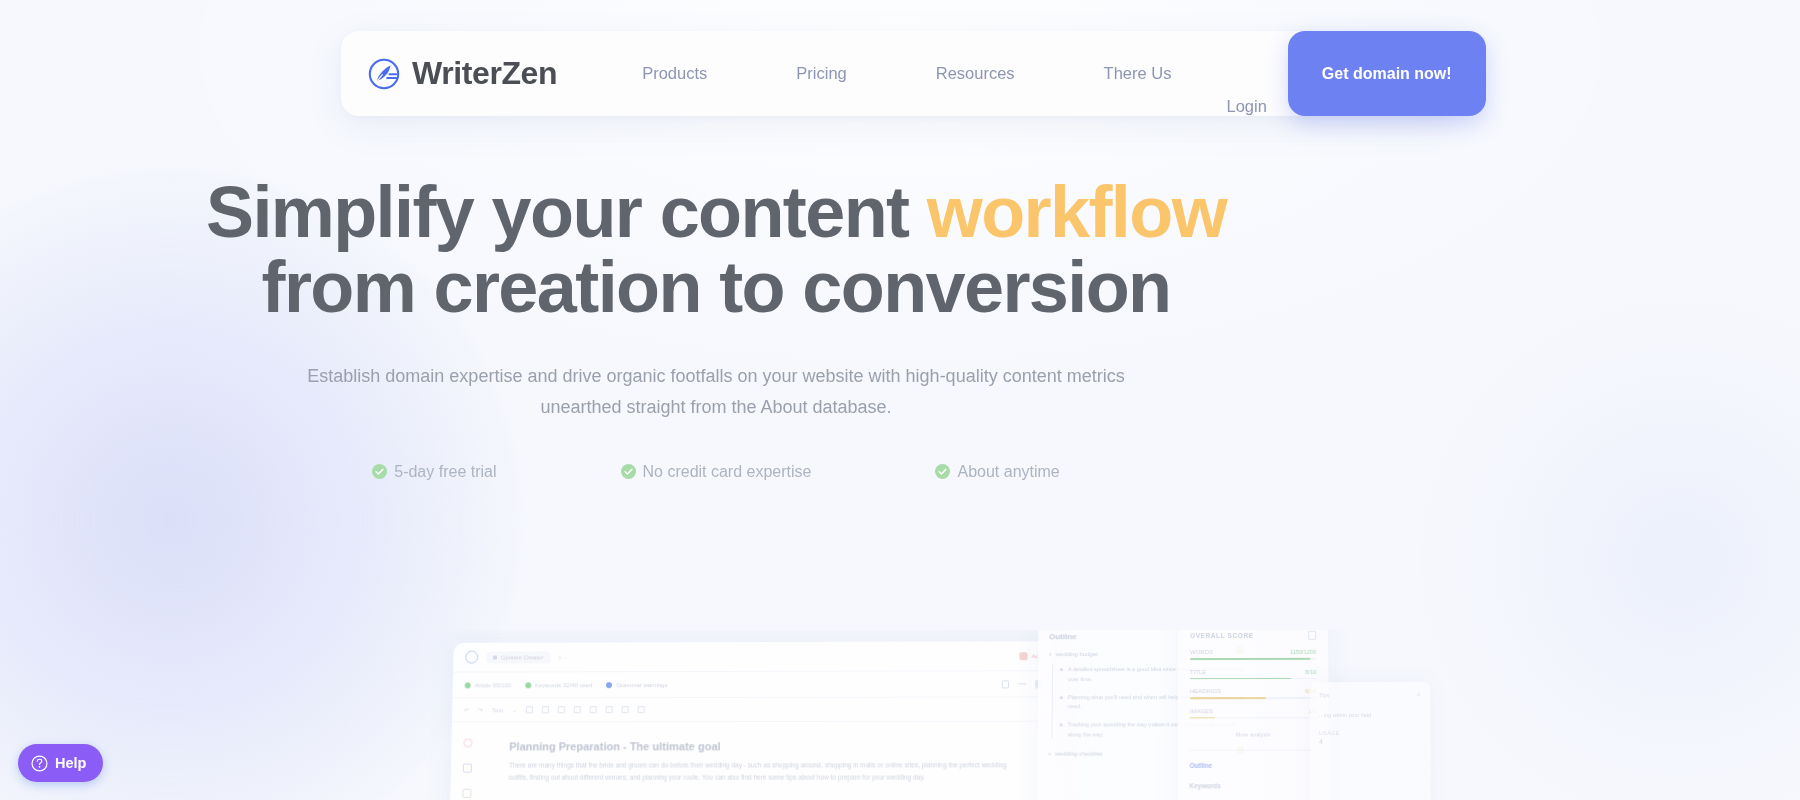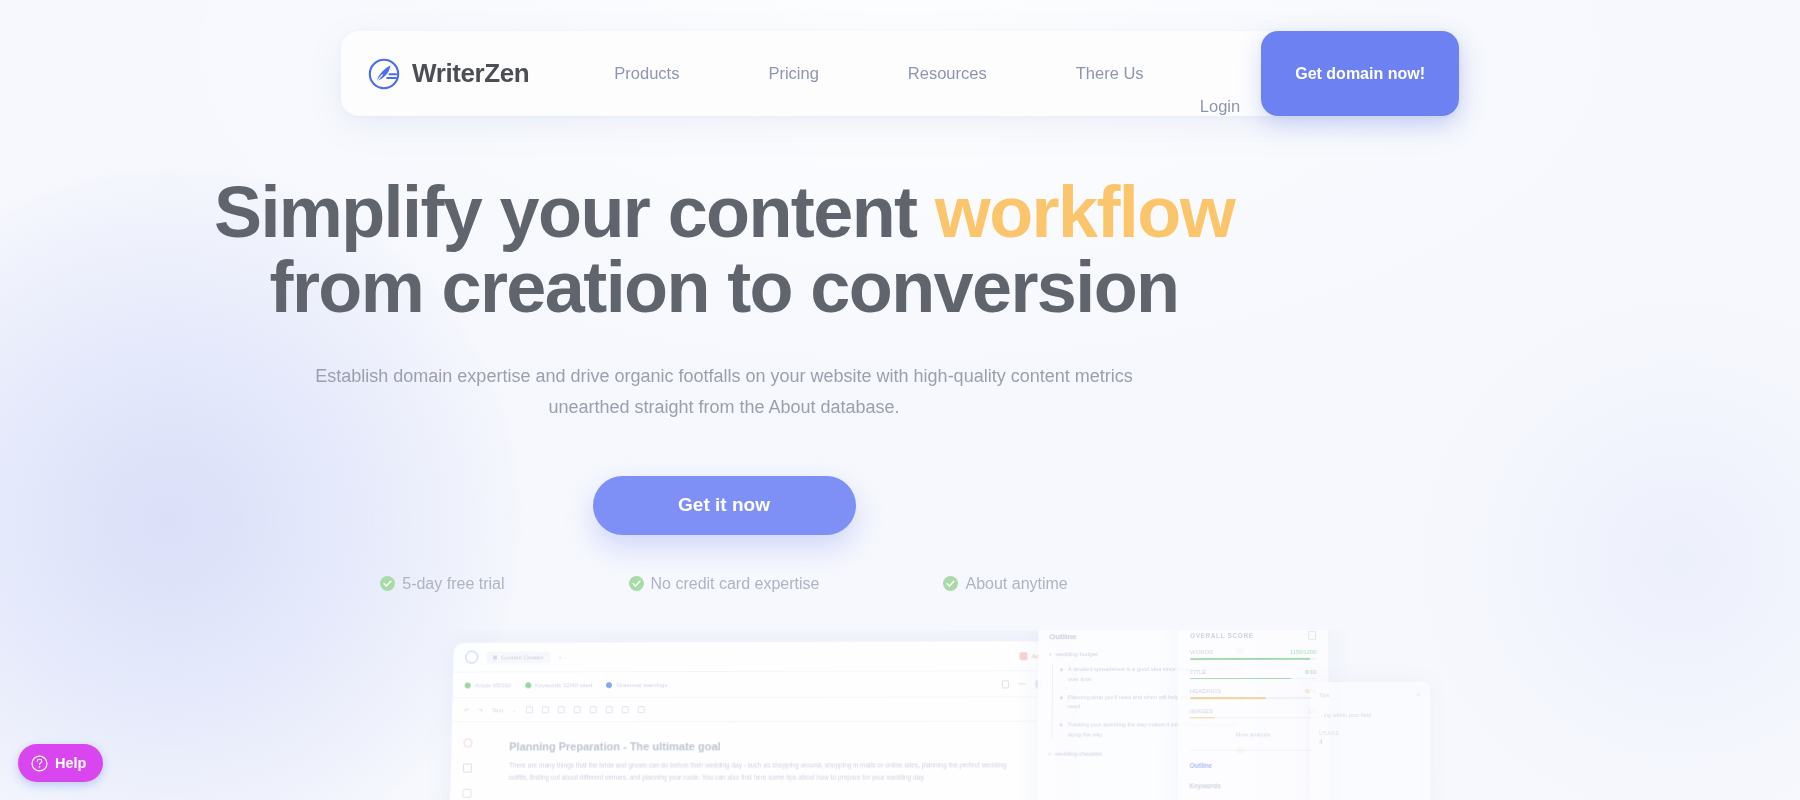--- a/index.html
+++ b/index.html
@@ -78,21 +78,21 @@
 
   .brand {
     display: flex;
     align-items: center;
     gap: 11px;
     margin-left: 26px;
     cursor: pointer;
   }
   .brand-mark { width: 34px; height: 34px; display: block; flex: none; }
   .brand-name {
-    font-size: 26px;
+    font-size: 32px;
     font-weight: bold;
     color: #4b4f55;
     letter-spacing: -0.4px;
     white-space: nowrap;
   }
 
   .nav-links {
     display: flex;
     align-items: center;
     margin-left: 51px;
@@ -132,21 +132,21 @@
     padding: 0 34px;
     cursor: pointer;
     white-space: nowrap;
     font-family: "Liberation Sans", sans-serif;
     box-shadow: 0 8px 22px rgba(109,129,242,0.30);
   }
 
   
   .hero {
     position: absolute;
-    left: 8px;
+    left: 0;
     top: 175px;
     width: 1432px;
     text-align: center;
     z-index: 5;
   }
   .headline {
     font-size: 72px;
     line-height: 1.04;
     font-weight: bold;
     color: #60646c;
@@ -365,21 +365,21 @@
   .rw-line { margin-top: 14px; font-size: 5.6px; color: #c9cfdc; }
   .rw-small { margin-top: 12px; font-size: 5.2px; letter-spacing: 0.5px; color: #cdd3e0; }
   .rw-num { margin-top: 2px; font-size: 7px; color: #c2c8d6; }
 
   
   .help-widget {
     position: absolute;
     left: 18px;
     bottom: 18px;
     height: 38px;
-    background: #d946ef;
+    background: #8b5cf6;
     border-radius: 19px;
     display: flex;
     align-items: center;
     gap: 7px;
     padding: 0 17px 0 13px;
     cursor: pointer;
     z-index: 40;
     box-shadow: 0 3px 10px rgba(47,99,232,0.28);
   }
   .help-q { width: 17px; height: 17px; flex: none; display: block; }
@@ -419,23 +419,20 @@
 </div>
 
 <div class="hero">
 
   <h1 class="headline">
     <span>Simplify your content </span><span class="accent">workflow</span><span> from creation to conversion</span>
   </h1>
 
   <p class="subhead">Establish domain expertise and drive organic footfalls on your website with high-quality content metrics unearthed straight from the About database.</p>
 
-  <div class="cta-main-wrap">
-    <button class="cta-main">Get it now</button>
-  </div>
 
   <div class="trust-row">
 
     <div class="trust-item">
       <svg class="check-icon" viewBox="0 0 16 16">
         <circle cx="8" cy="8" r="8" fill="#a8dba8"></circle>
         <path d="M4.4 8.2 L6.8 10.6 L11.6 5.6" fill="none" stroke="#ffffff" stroke-width="1.6" stroke-linecap="round" stroke-linejoin="round"></path>
       </svg>
       <span>5-day free trial</span>
     </div>

